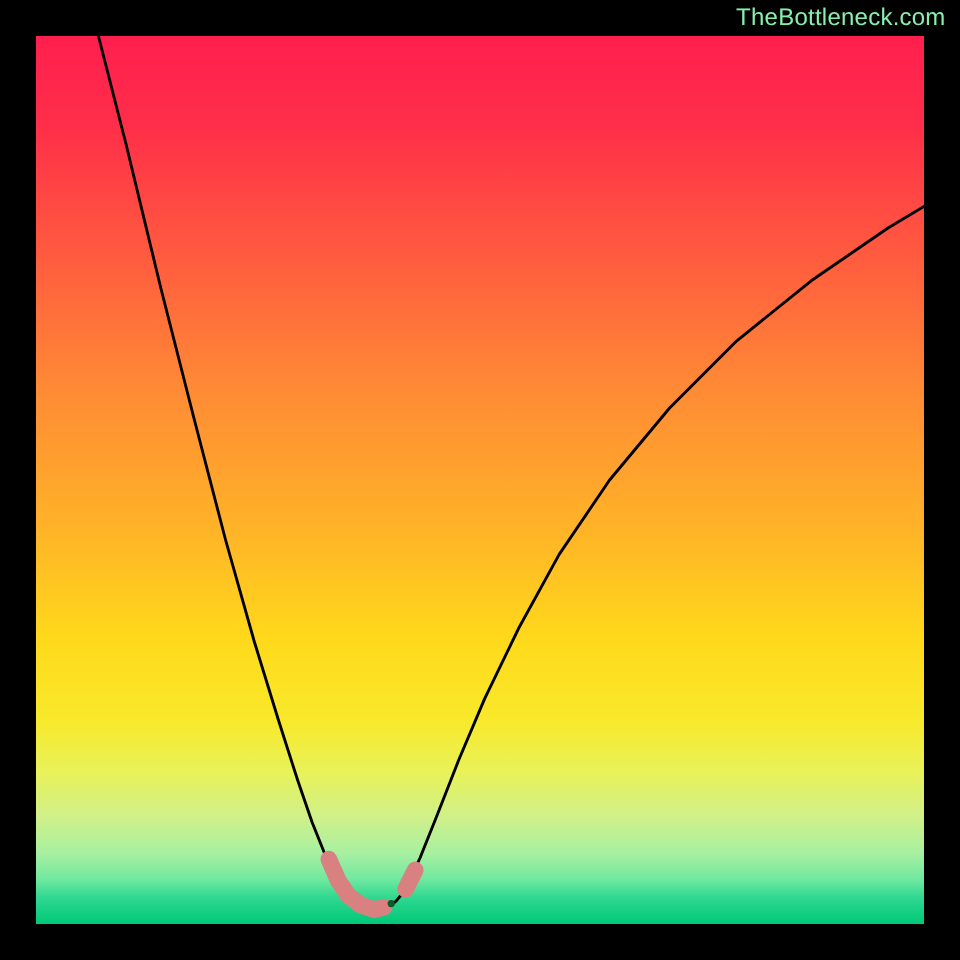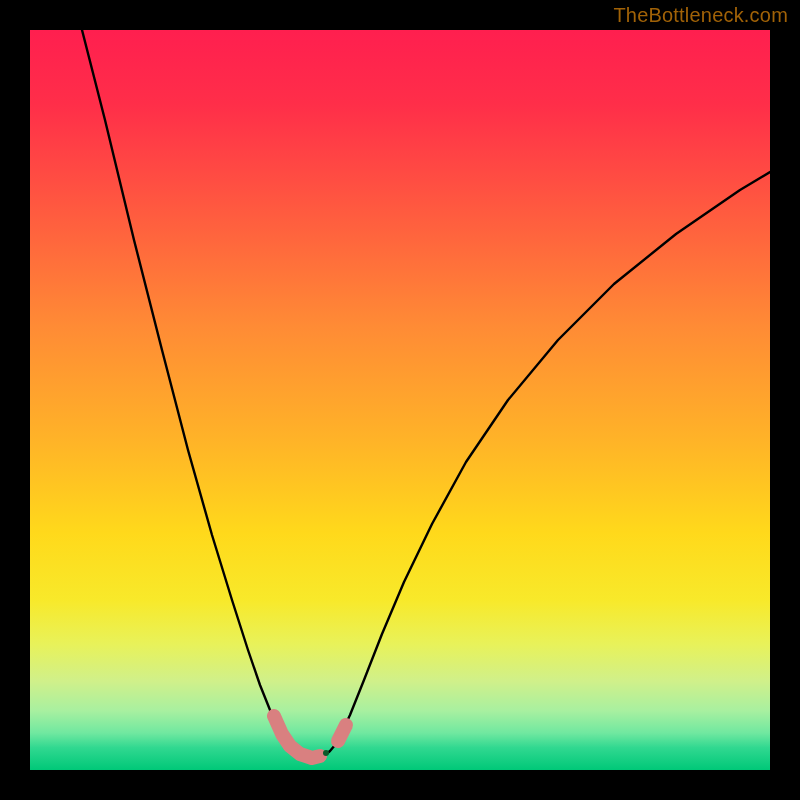--- a/index.html
+++ b/index.html
@@ -37,21 +37,21 @@
       #30d890 97%,
       #00c878 100%
     );
   }
   .watermark {
     position: absolute;
     top: 4px;
     right: 12px;
     font-family: Arial, Helvetica, sans-serif;
     font-size: 20px;
-    color: #a16207;
+    color: #86efac;
     font-weight: 500;
     letter-spacing: 0.2px;
     z-index: 20;
   }
   svg.curve-layer {
     position: absolute;
     inset: 0;
     width: 740px;
     height: 740px;
     z-index: 10;

